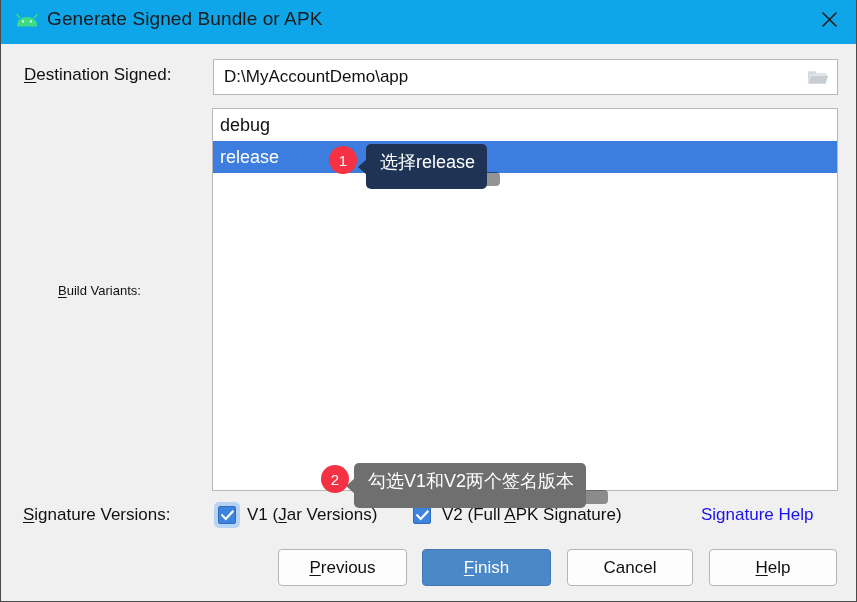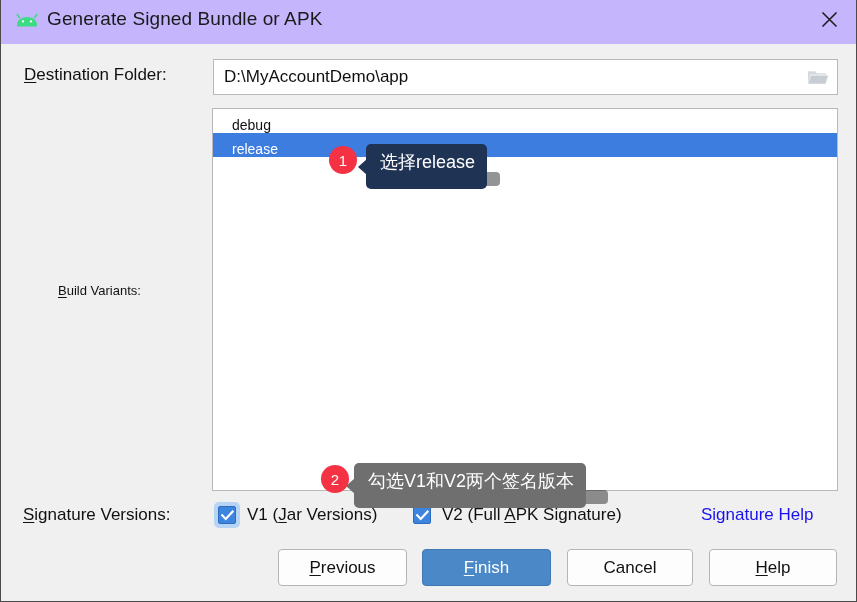--- a/index.html
+++ b/index.html
@@ -21,21 +21,21 @@
     border-right: 1px solid #4a4a4a;
     border-bottom: 1px solid #4a4a4a;
     box-sizing: border-box;
   }
 
   
   #titlebar {
     position: absolute;
     left: 0; top: 0; right: 0;
     height: 44px;
-    background: #c4b5fd;
+    background: #0ea5e9;
   }
   #app-icon {
     position: absolute;
     left: 14px; top: 12px;
     width: 24px; height: 20px;
   }
   #title-text {
     position: absolute;
     left: 46px; top: 8px;
     font-size: 19px;
@@ -92,24 +92,24 @@
   #variants-list {
     position: absolute;
     left: 211px; top: 108px;
     width: 626px; height: 383px;
     background: #ffffff;
     border: 1px solid #b8b8b8;
     box-sizing: border-box;
     overflow: hidden;
   }
   .variant-item {
-    height: 24px;
+    height: 32px;
     line-height: 32px;
-    padding-left: 19px;
-    font-size: 14px;
+    padding-left: 7px;
+    font-size: 18px;
     color: #111;
     white-space: nowrap;
     cursor: default;
   }
   .variant-item.selected {
     background: #3c7ddf;
     color: #ffffff;
   }
 
   
@@ -273,21 +273,21 @@
       </svg>
     </span>
     <div id="title-text">Generate Signed Bundle or APK</div>
     <div id="close-button">
       <svg width="17" height="17" viewBox="0 0 17 17">
         <path d="M1.5 1.5 L15.5 15.5 M15.5 1.5 L1.5 15.5" stroke="#1f1f1f" stroke-width="1.6" fill="none"></path>
       </svg>
     </div>
   </div>
 
-  <div id="dest-label"><span class="acc">D</span><span>estination Folder:</span></div>
+  <div id="dest-label"><span class="acc">D</span><span>estination Signed:</span></div>
 
   <div id="dest-field">
     <div id="dest-value" title="D:\MyAccountDemo\app">D:\MyAccountDemo\app</div>
     <span id="browse-icon">
       <svg width="22" height="18" viewBox="0 0 22 18">
         <path d="M1 3.2h7.2l1.6 2.1h9.4v1.4H3.6L1 15.4z" fill="#d6dae0"></path>
         <path d="M3.9 7.4h17.3l-2.7 8.3H1.2z" fill="#c8ccd3"></path>
       </svg>
     </span>
   </div>

